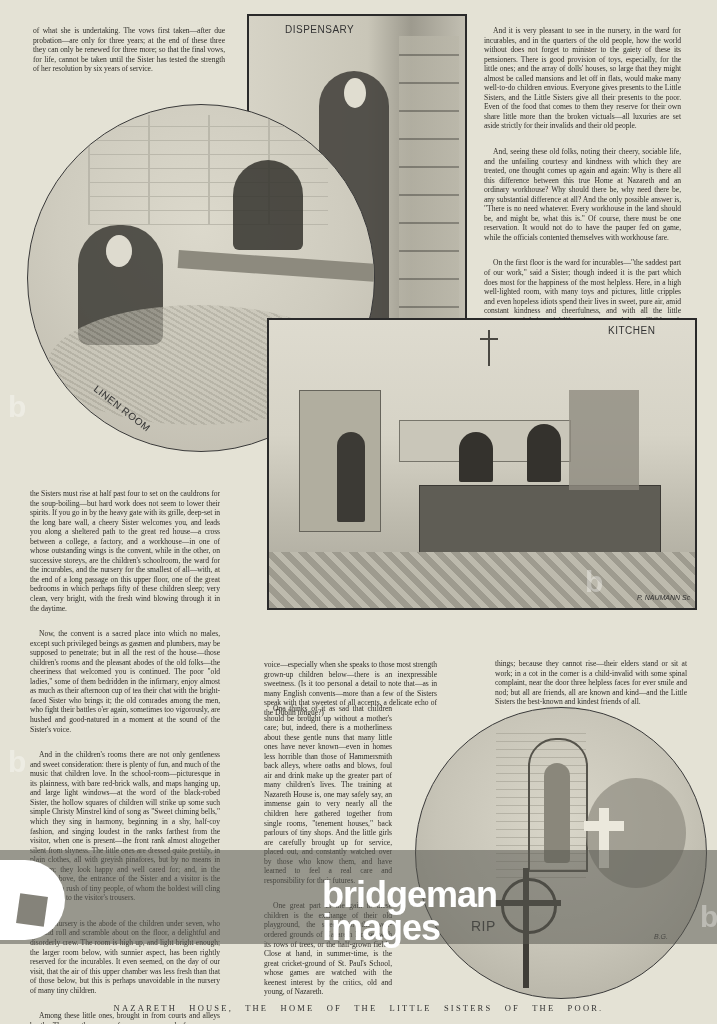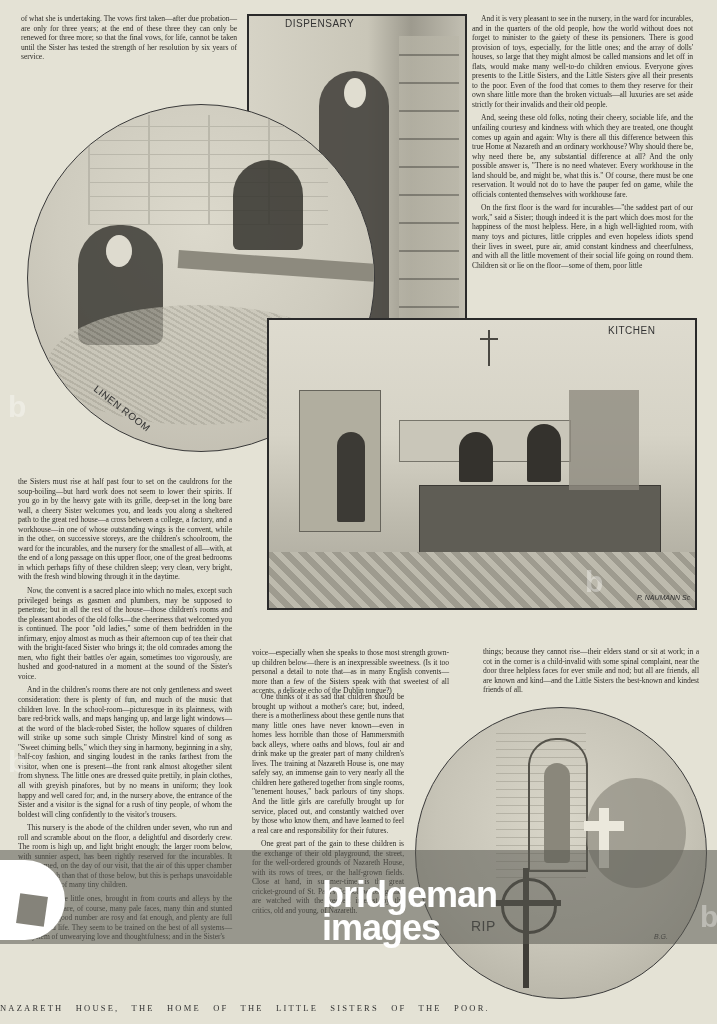--- a/index.html
+++ b/index.html
@@ -1,24 +1,24 @@
 <!DOCTYPE html>
 <html><head>
 <meta charset="utf-8">
 <style>
   html,body{margin:0;padding:0;}
   body{width:717px;height:1024px;background:#e4e2d5;position:relative;overflow:hidden;font-family:"Liberation Serif","DejaVu Serif",serif;color:#2e2c28;}
   .col{position:absolute;font-size:7.6px;line-height:9.55px;text-align:justify;letter-spacing:-0.05px;}
-  .col p{margin:4px;text-indent:0;}
+  .col p{margin:16px;text-indent:0;}
   .col p.ind{text-indent:9px;}
   .frame{position:absolute;border:2px solid #2a2a2a;background:#d5d2c5;overflow:hidden;}
   .circle{position:absolute;border:1.5px solid #3a3a3a;border-radius:50%;background:#d8d5c8;overflow:hidden;}
   .label{position:absolute;font-family:"Liberation Sans","DejaVu Sans",sans-serif;font-size:10px;letter-spacing:0.5px;color:#333;}
   .sig{position:absolute;font-family:"Liberation Sans","DejaVu Sans",sans-serif;font-style:italic;font-size:7px;color:#333;}
-  .caption{position:absolute;left:0;right:0;top:1003px;font-size:8.5px;letter-spacing:2.2px;word-spacing:8px;color:#333;}
+  .caption{position:absolute;left:0;right:0;top:1003px;text-align:center;font-size:8.5px;letter-spacing:2.2px;word-spacing:8px;color:#333;}
   .wm-band{position:absolute;left:0;width:717px;top:850px;height:94px;background:rgba(90,90,82,0.55);}
   .wm-logo{position:absolute;left:-30px;top:860px;width:95px;height:80px;background:#fff;border-radius:0 45px 45px 0;}
   .wm-logo-hole{position:absolute;left:18px;top:895px;width:28px;height:30px;background:rgba(120,118,108,0.9);transform:rotate(8deg);}
   .wm-text{position:absolute;left:322px;top:878px;color:#fff;font-family:"Liberation Sans","DejaVu Sans",sans-serif;font-weight:bold;font-size:36px;line-height:33px;letter-spacing:-1px;}
   .wm-b{position:absolute;color:rgba(255,255,255,0.35);font-family:"Liberation Sans",sans-serif;font-weight:bold;font-size:30px;}
   .shade{position:absolute;}
 </style>
 </head>
 <body>
 
@@ -26,21 +26,21 @@
   <p>of what she is undertaking. The vows first taken—after due probation—are only for three years; at the end of these three they can only be renewed for three more; so that the final vows, for life, cannot be taken until the Sister has tested the strength of her resolution by six years of service.</p>
 </div>
 
 <div class="col" style="left:468px;top:10px;width:229px;">
   <p class="ind">And it is very pleasant to see in the nursery, in the ward for incurables, and in the quarters of the old people, how the world without does not forget to minister to the gaiety of these its pensioners. There is good provision of toys, especially, for the little ones; and the array of dolls' houses, so large that they might almost be called mansions and let off in flats, would make many well-to-do children envious. Everyone gives presents to the Little Sisters, and the Little Sisters give all their presents to the poor. Even of the food that comes to them they reserve for their own share little more than the broken victuals—all luxuries are set aside strictly for their invalids and their old people.</p>
   <p class="ind">And, seeing these old folks, noting their cheery, sociable life, and the unfailing courtesy and kindness with which they are treated, one thought comes up again and again: Why is there all this difference between this true Home at Nazareth and an ordinary workhouse? Why should there be, why need there be, any substantial difference at all? And the only possible answer is, "There is no need whatever. Every workhouse in the land should be, and might be, what this is." Of course, there must be one reservation. It would not do to have the pauper fed on game, while the officials contented themselves with workhouse fare.</p>
   <p class="ind">On the first floor is the ward for incurables—"the saddest part of our work," said a Sister; though indeed it is the part which does most for the happiness of the most helpless. Here, in a high well-lighted room, with many toys and pictures, little cripples and even hopeless idiots spend their lives in sweet, pure air, amid constant kindness and cheerfulness, and with all the little movement of their social life going on round them. Children sit or lie on the floor—some of them, poor little</p>
 </div>
 
 <div class="frame" style="left:247px;top:14px;width:216px;height:356px;background:linear-gradient(90deg,#d6d3c6 0%,#c9c6b8 55%,#9d9a8e 75%,#c2bfb2 100%);">
-  <span class="label" style="left:12px;top:2px;padding-left:24px;">DISPENSARY</span>
+  <span class="label" style="left:12px;top:8px;padding-left:24px;">DISPENSARY</span>
 
   <div class="shade" style="left:150px;top:20px;width:60px;height:300px;background:repeating-linear-gradient(0deg,#6f6d64 0 2px,#b9b6a8 2px 28px);opacity:0.7;"></div>
 
   <div class="shade" style="left:70px;top:55px;width:70px;height:280px;background:#3e3c37;border-radius:35px 35px 6px 6px;opacity:0.85;"></div>
   <div class="shade" style="left:95px;top:62px;width:22px;height:30px;background:#e0ddd0;border-radius:50%;"></div>
   <span class="sig" style="left:118px;top:340px;font-size:8px;font-style:normal;">H &amp; J. W. Wilson</span>
 </div>
 
 <div class="circle" style="left:27px;top:104px;width:346px;height:346px;background:radial-gradient(circle at 50% 35%,#dcd9cc 0%,#cfccbf 50%,#bdb9ac 100%);">
   <div class="shade" style="left:60px;top:10px;width:240px;height:110px;background:repeating-linear-gradient(90deg,#b5b2a5 0 2px,transparent 2px 60px),repeating-linear-gradient(0deg,#b5b2a5 0 1px,transparent 1px 14px);opacity:0.8;"></div>

